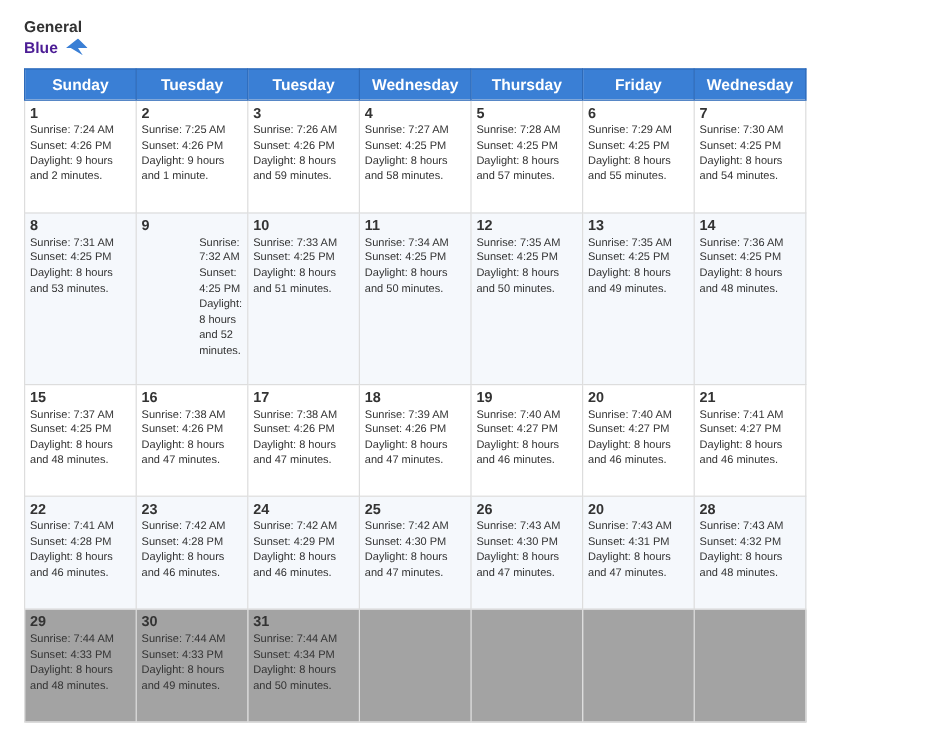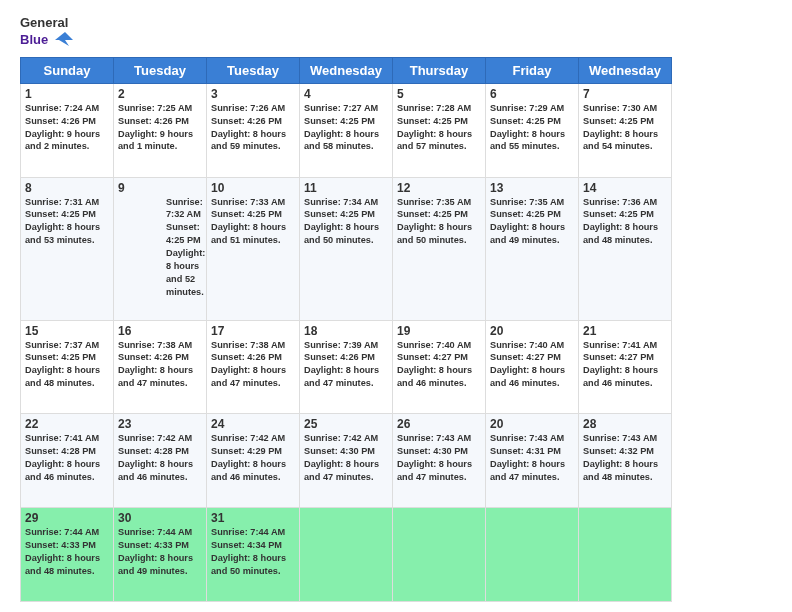--- a/index.html
+++ b/index.html
@@ -62,32 +62,31 @@
       border: 1px solid #ddd;
       font-size: 9.5px;
       color: #333;
       background: #fff;
       height: 82px;
     }
     .calendar tr:nth-child(even) td {
       background: #f5f8fc;
     }
     .calendar tr:last-child td {
-      background: #86efac;
+      background: #a3a3a3;
     }
     .day-num {
       font-size: 12px;
       font-weight: bold;
       display: block;
       margin-bottom: 1px;
     }
     .cell-text {
       font-size: 9.2px;
       line-height: 1.4;
-      font-weight: bold;
     }
   </style>
 </head>
 <body>
 
 <div class="page">
   <div class="header">
     <div class="logo">
   <div style="font-size:13px;font-weight:bold;line-height:1.3;">
     <div style="color:#333;">General</div>

